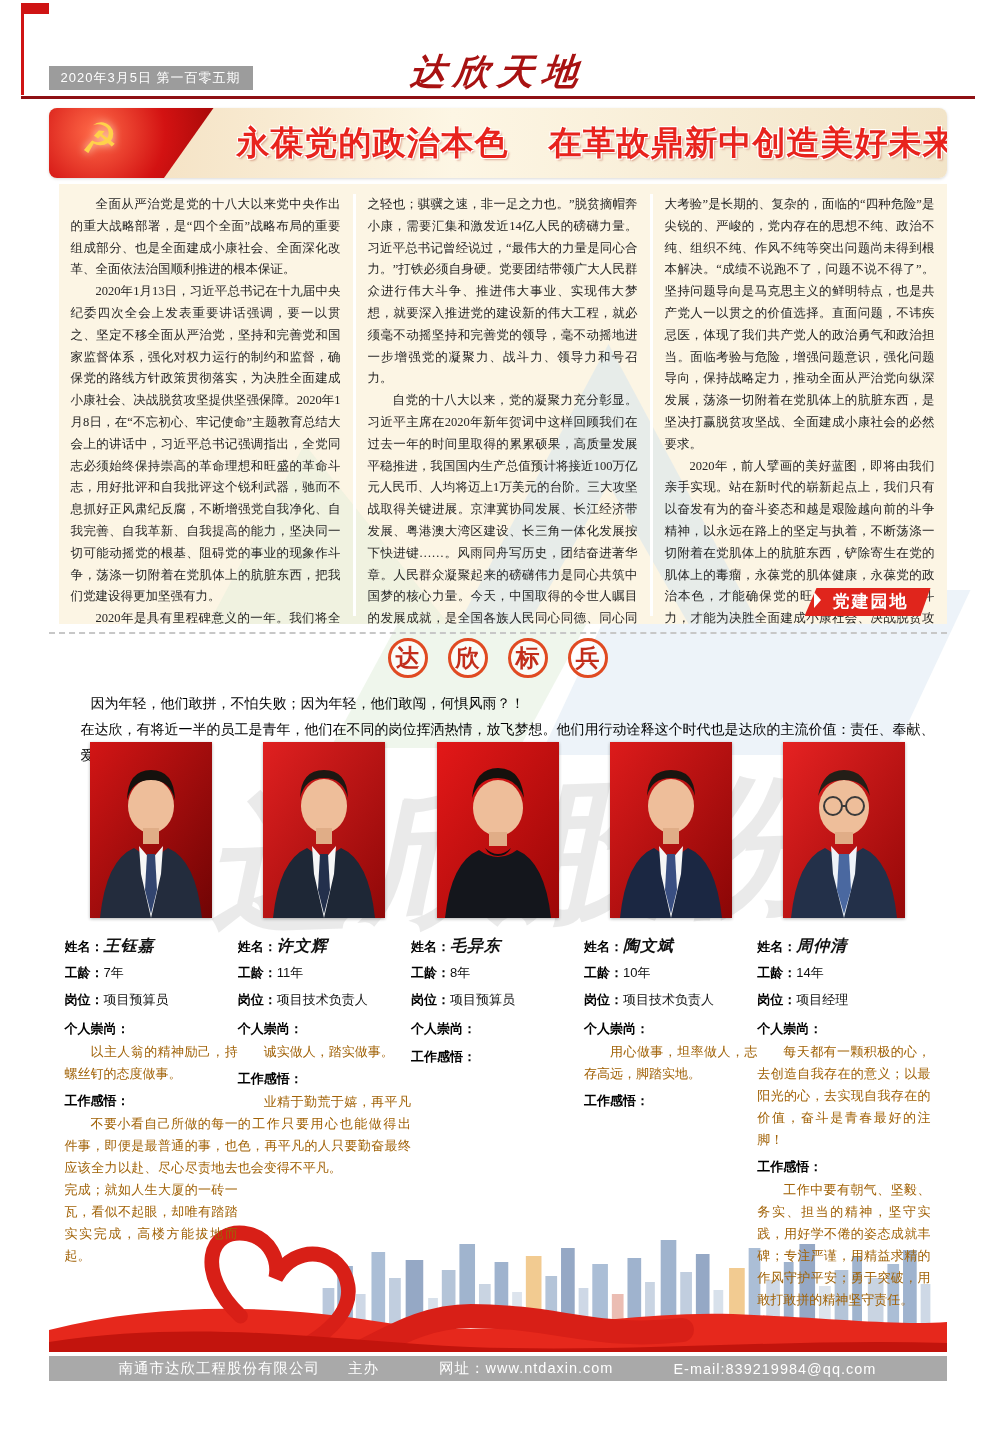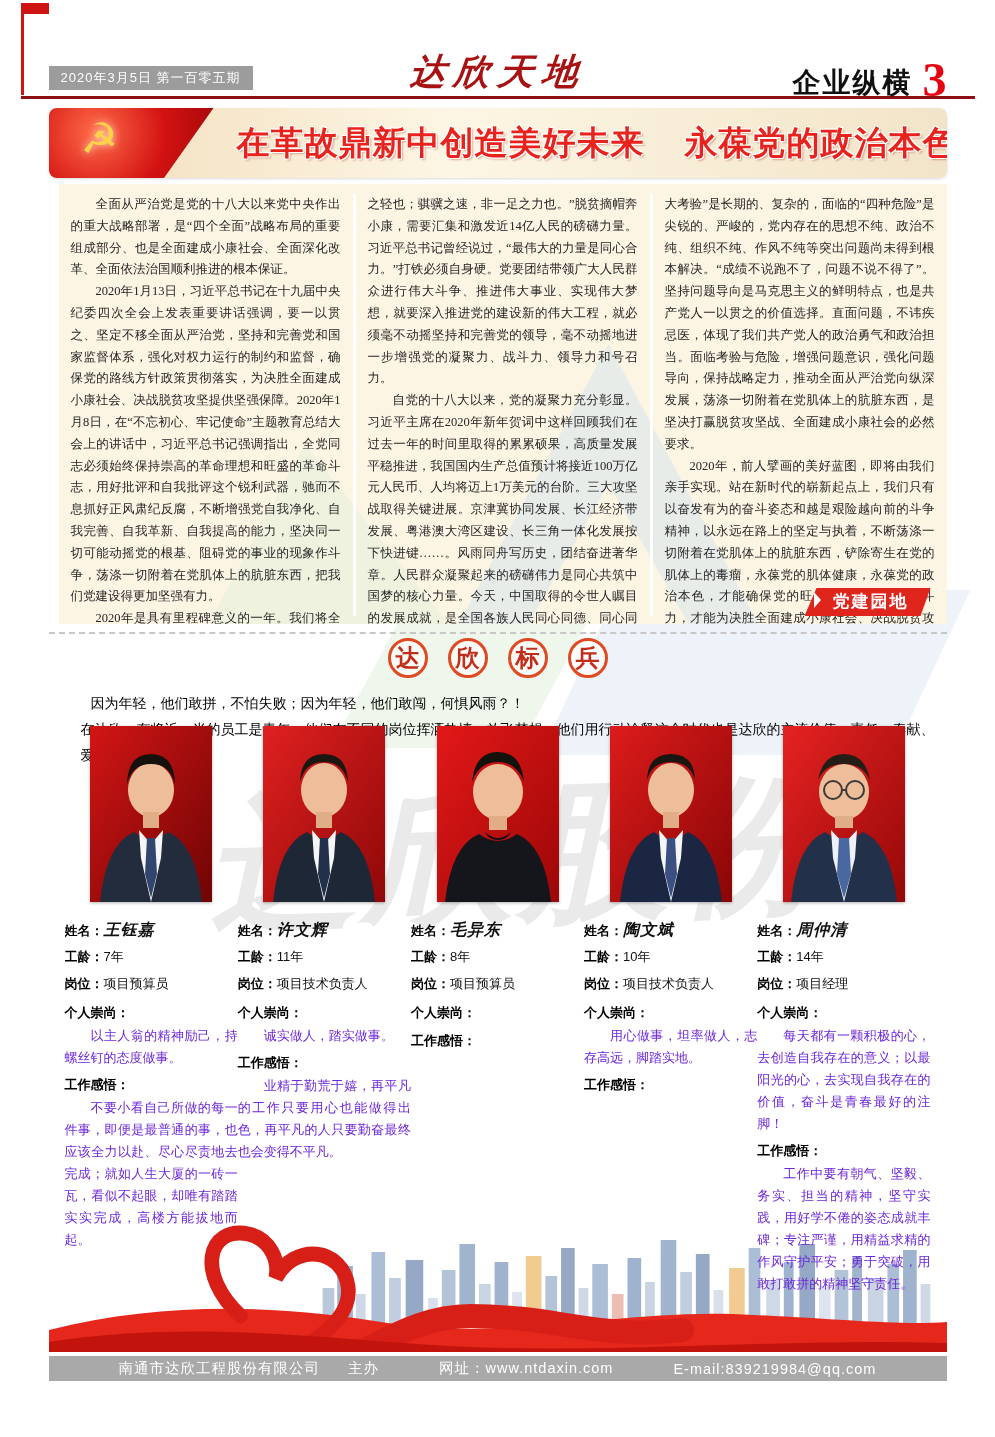--- a/index.html
+++ b/index.html
@@ -55,29 +55,29 @@
   .seals    { display:flex; justify-content:center; gap:20px; }
   .seal     { width:40px; height:40px; border:3px solid #e04a22; border-radius:50%; background:rgba(255,255,255,.65);
               color:#c22d1b; font-family:"Liberation Serif", serif; font-weight:bold; font-size:24px;
               display:flex; align-items:center; justify-content:center; }
   .intro    { margin-top:12px; padding-left:32px; font-size:14px; color:#000000; line-height:26px; }
   .intro .l1{ padding-left:10px; }
 
   
   .wm-photos { position:absolute; left:195px; top:755px; z-index:1; font-family:"DejaVu Serif", serif; font-style:italic; font-weight:bold;
                font-size:150px; letter-spacing:6px; color:rgba(125,125,125,.16); white-space:nowrap; transform:rotate(-2deg); }
-  .profiles { position:absolute; left:54px; right:54px; top:726px; display:flex; z-index:2; }
+  .profiles { position:absolute; left:54px; right:54px; top:742px; display:flex; z-index:2; }
   .card     { flex:1; min-width:0; font-size:13px; color:#111; }
   .photo    { width:122px; height:176px; margin:0 auto 14px; box-shadow:0 1px 3px rgba(0,0,0,.3); }
   .photo svg{ display:block; }
   .prow     { height:27px; line-height:27px; white-space:nowrap; overflow:hidden; }
   .lbl      { font-weight:bold; color:#000; }
   .pname    { font-family:"DejaVu Serif", serif; font-style:italic; font-weight:bold; font-size:16px; letter-spacing:1px; }
   .plabel   { font-weight:bold; color:#000; height:25px; line-height:25px; margin-top:3px; }
-  .ptext    { font-family:"Liberation Serif", serif; font-size:13px; line-height:22px; text-align:justify; text-indent:2em; color:#6d28d9; }
+  .ptext    { font-family:"Liberation Serif", serif; font-size:13px; line-height:22px; text-align:justify; text-indent:2em; color:#a16207; }
 
   
   .deco     { position:absolute; left:38px; right:38px; top:1200px; height:152px; z-index:1; }
   .deco svg { display:block; }
 
   
   .footer   { position:absolute; left:38px; right:38px; top:1356px; height:25px; background:#a9a9a9; z-index:3;
               display:flex; align-items:center; justify-content:center; color:#fff; font-size:14.5px; letter-spacing:1px; }
   .footer .f-pub  { margin-right:28px; }
   .footer .f-role { margin-right:60px; }
@@ -86,34 +86,30 @@
 </head>
 <body>
 
 <div class="page">
 
   <div class="corner-mark"></div>
   <div class="left-line"></div>
   <div class="header-row">
     <div class="date-badge">2020年3月5日  第一百零五期</div>
     <div class="masthead">达欣天地</div>
-    <div class="section-wrap">
-      <span class="section">企业纵横</span>
-      <span class="pagenum">3</span>
-    </div>
   </div>
   <div class="head-rule"></div>
 
   <div class="banner">
     <div class="flag">
       <span class="emblem">☭</span>
     </div>
     <div class="headline">
+      <span>永葆党的政治本色</span>
       <span>在革故鼎新中创造美好未来</span>
-      <span>永葆党的政治本色</span>
     </div>
   </div>
 
   <div class="article">
     <div class="art-tri-green"></div>
     <div class="art-tri-outer"></div>
     <div class="art-tri-inner"></div>
     <div class="cols">
       <div class="acol">
         <p class="ind">全面从严治党是党的十八大以来党中央作出的重大战略部署，是“四个全面”战略布局的重要组成部分、也是全面建成小康社会、全面深化改革、全面依法治国顺利推进的根本保证。</p>

